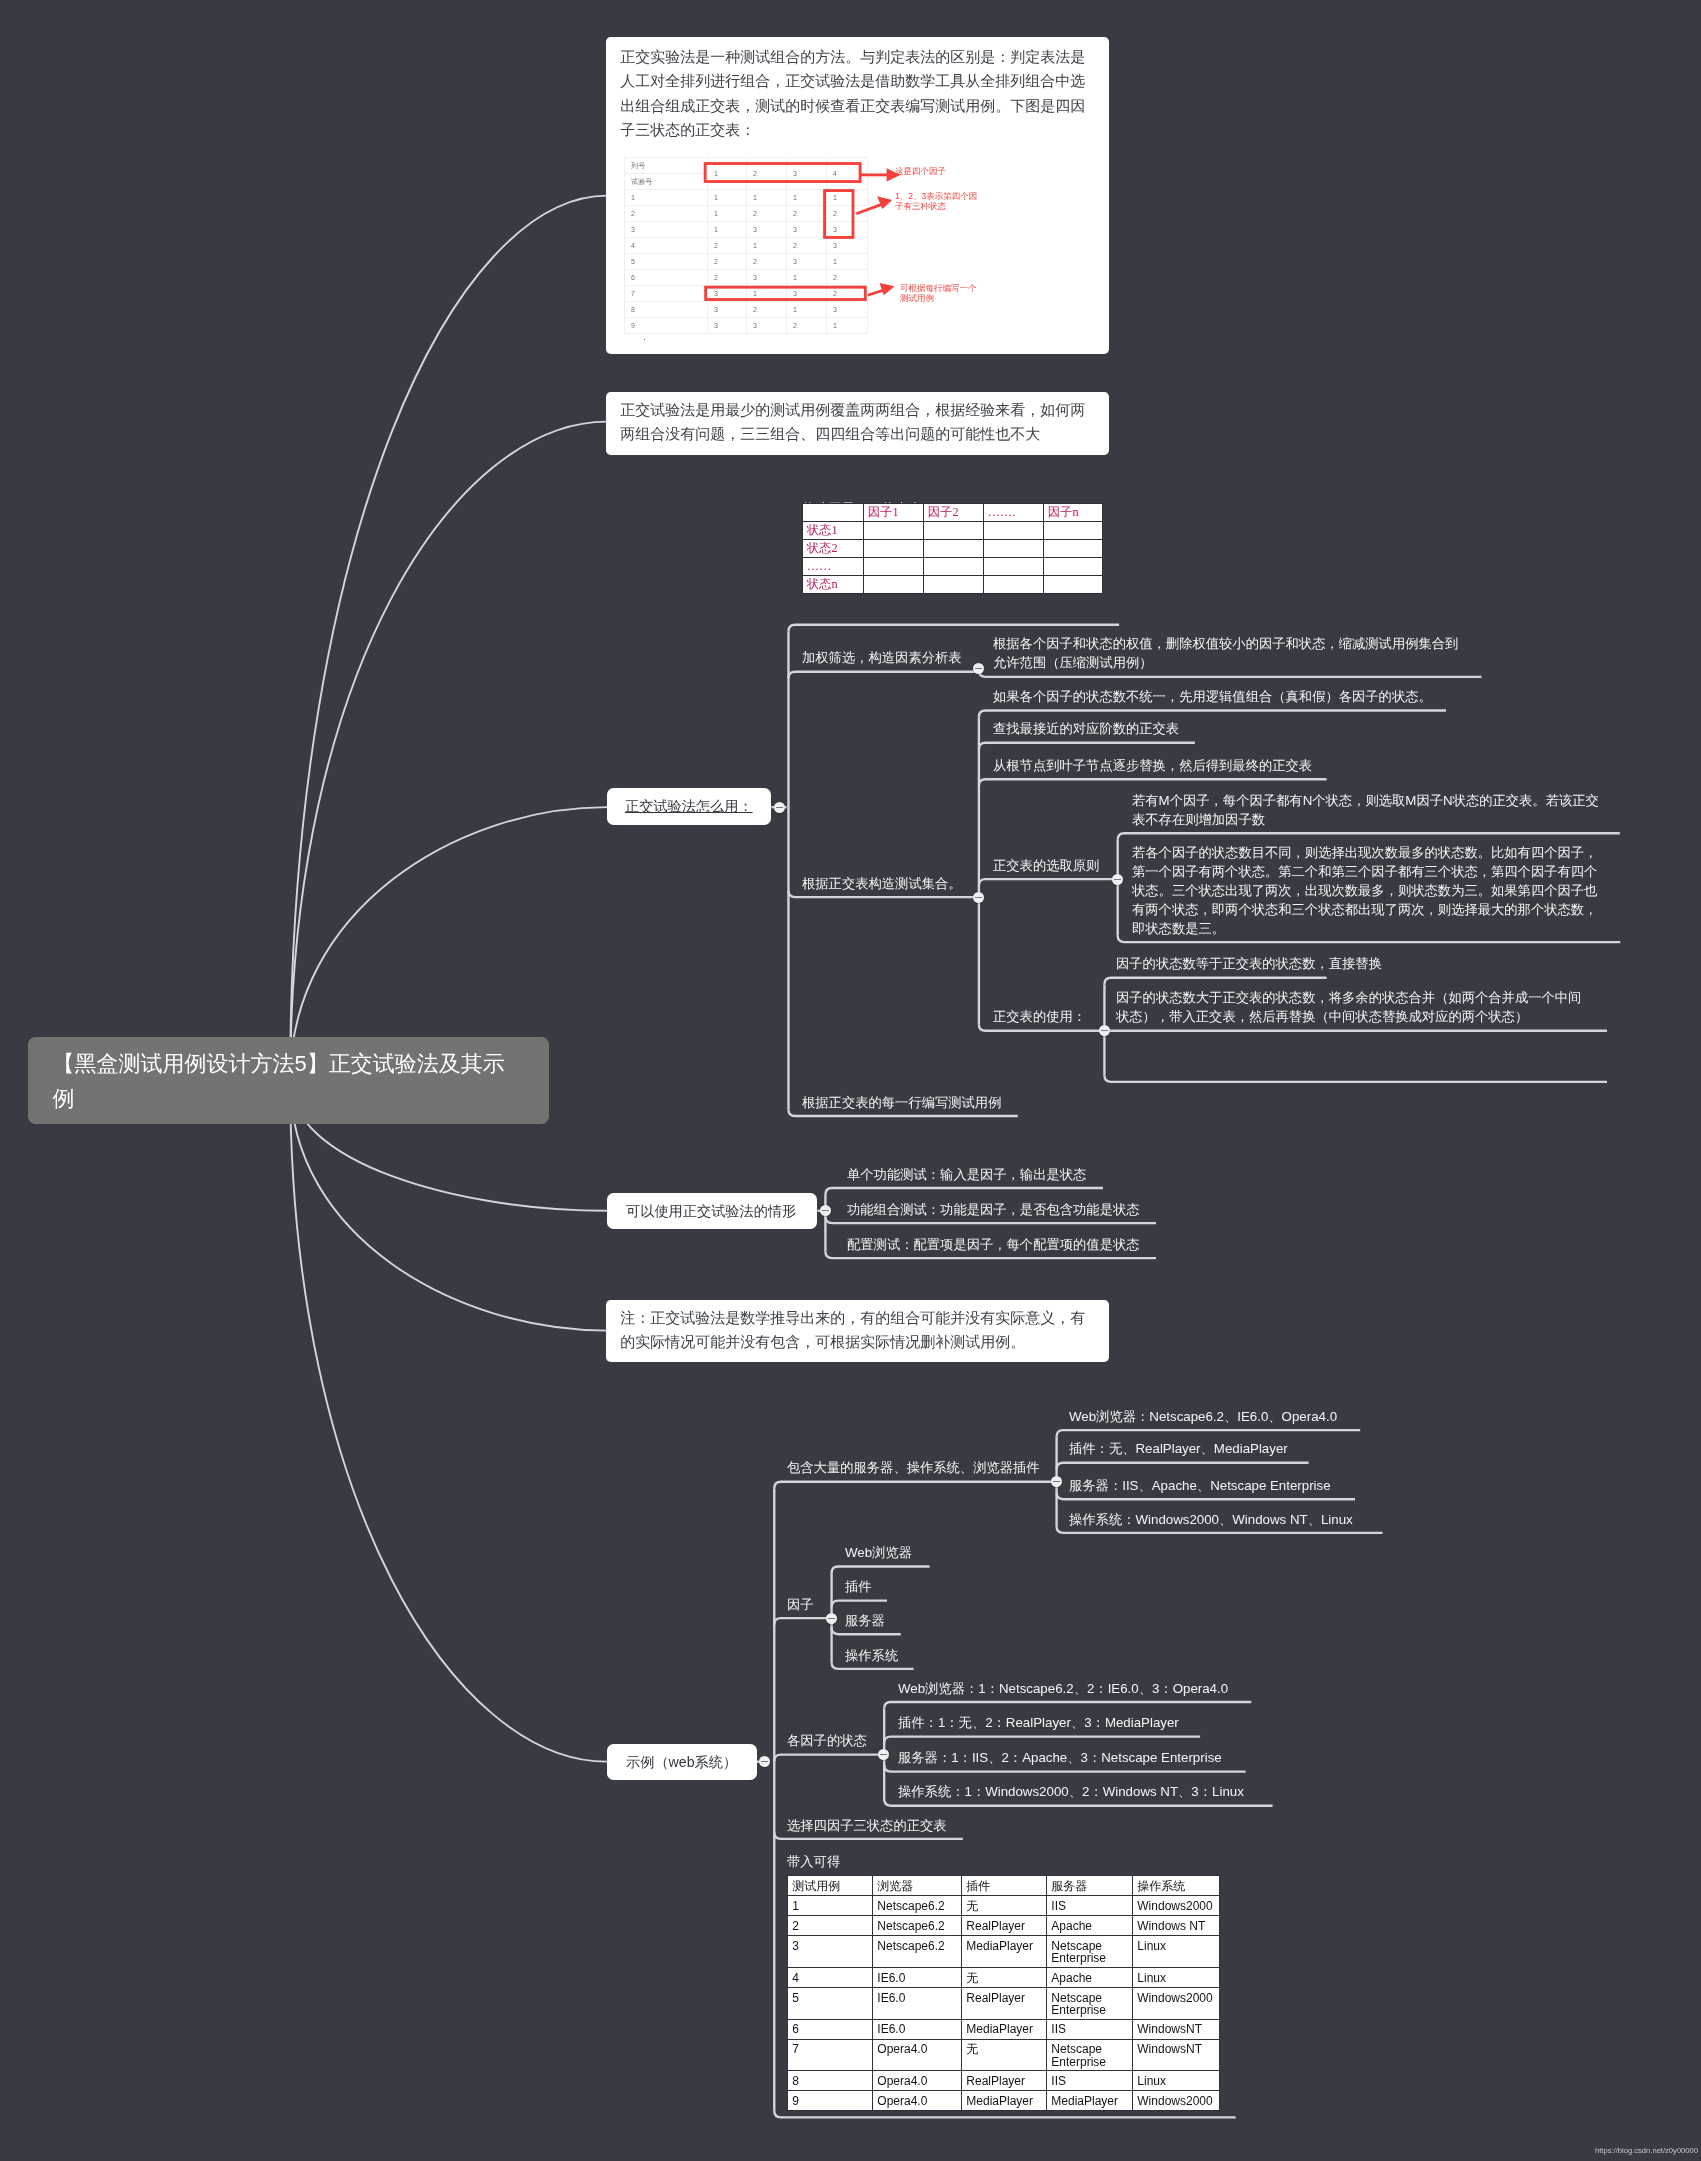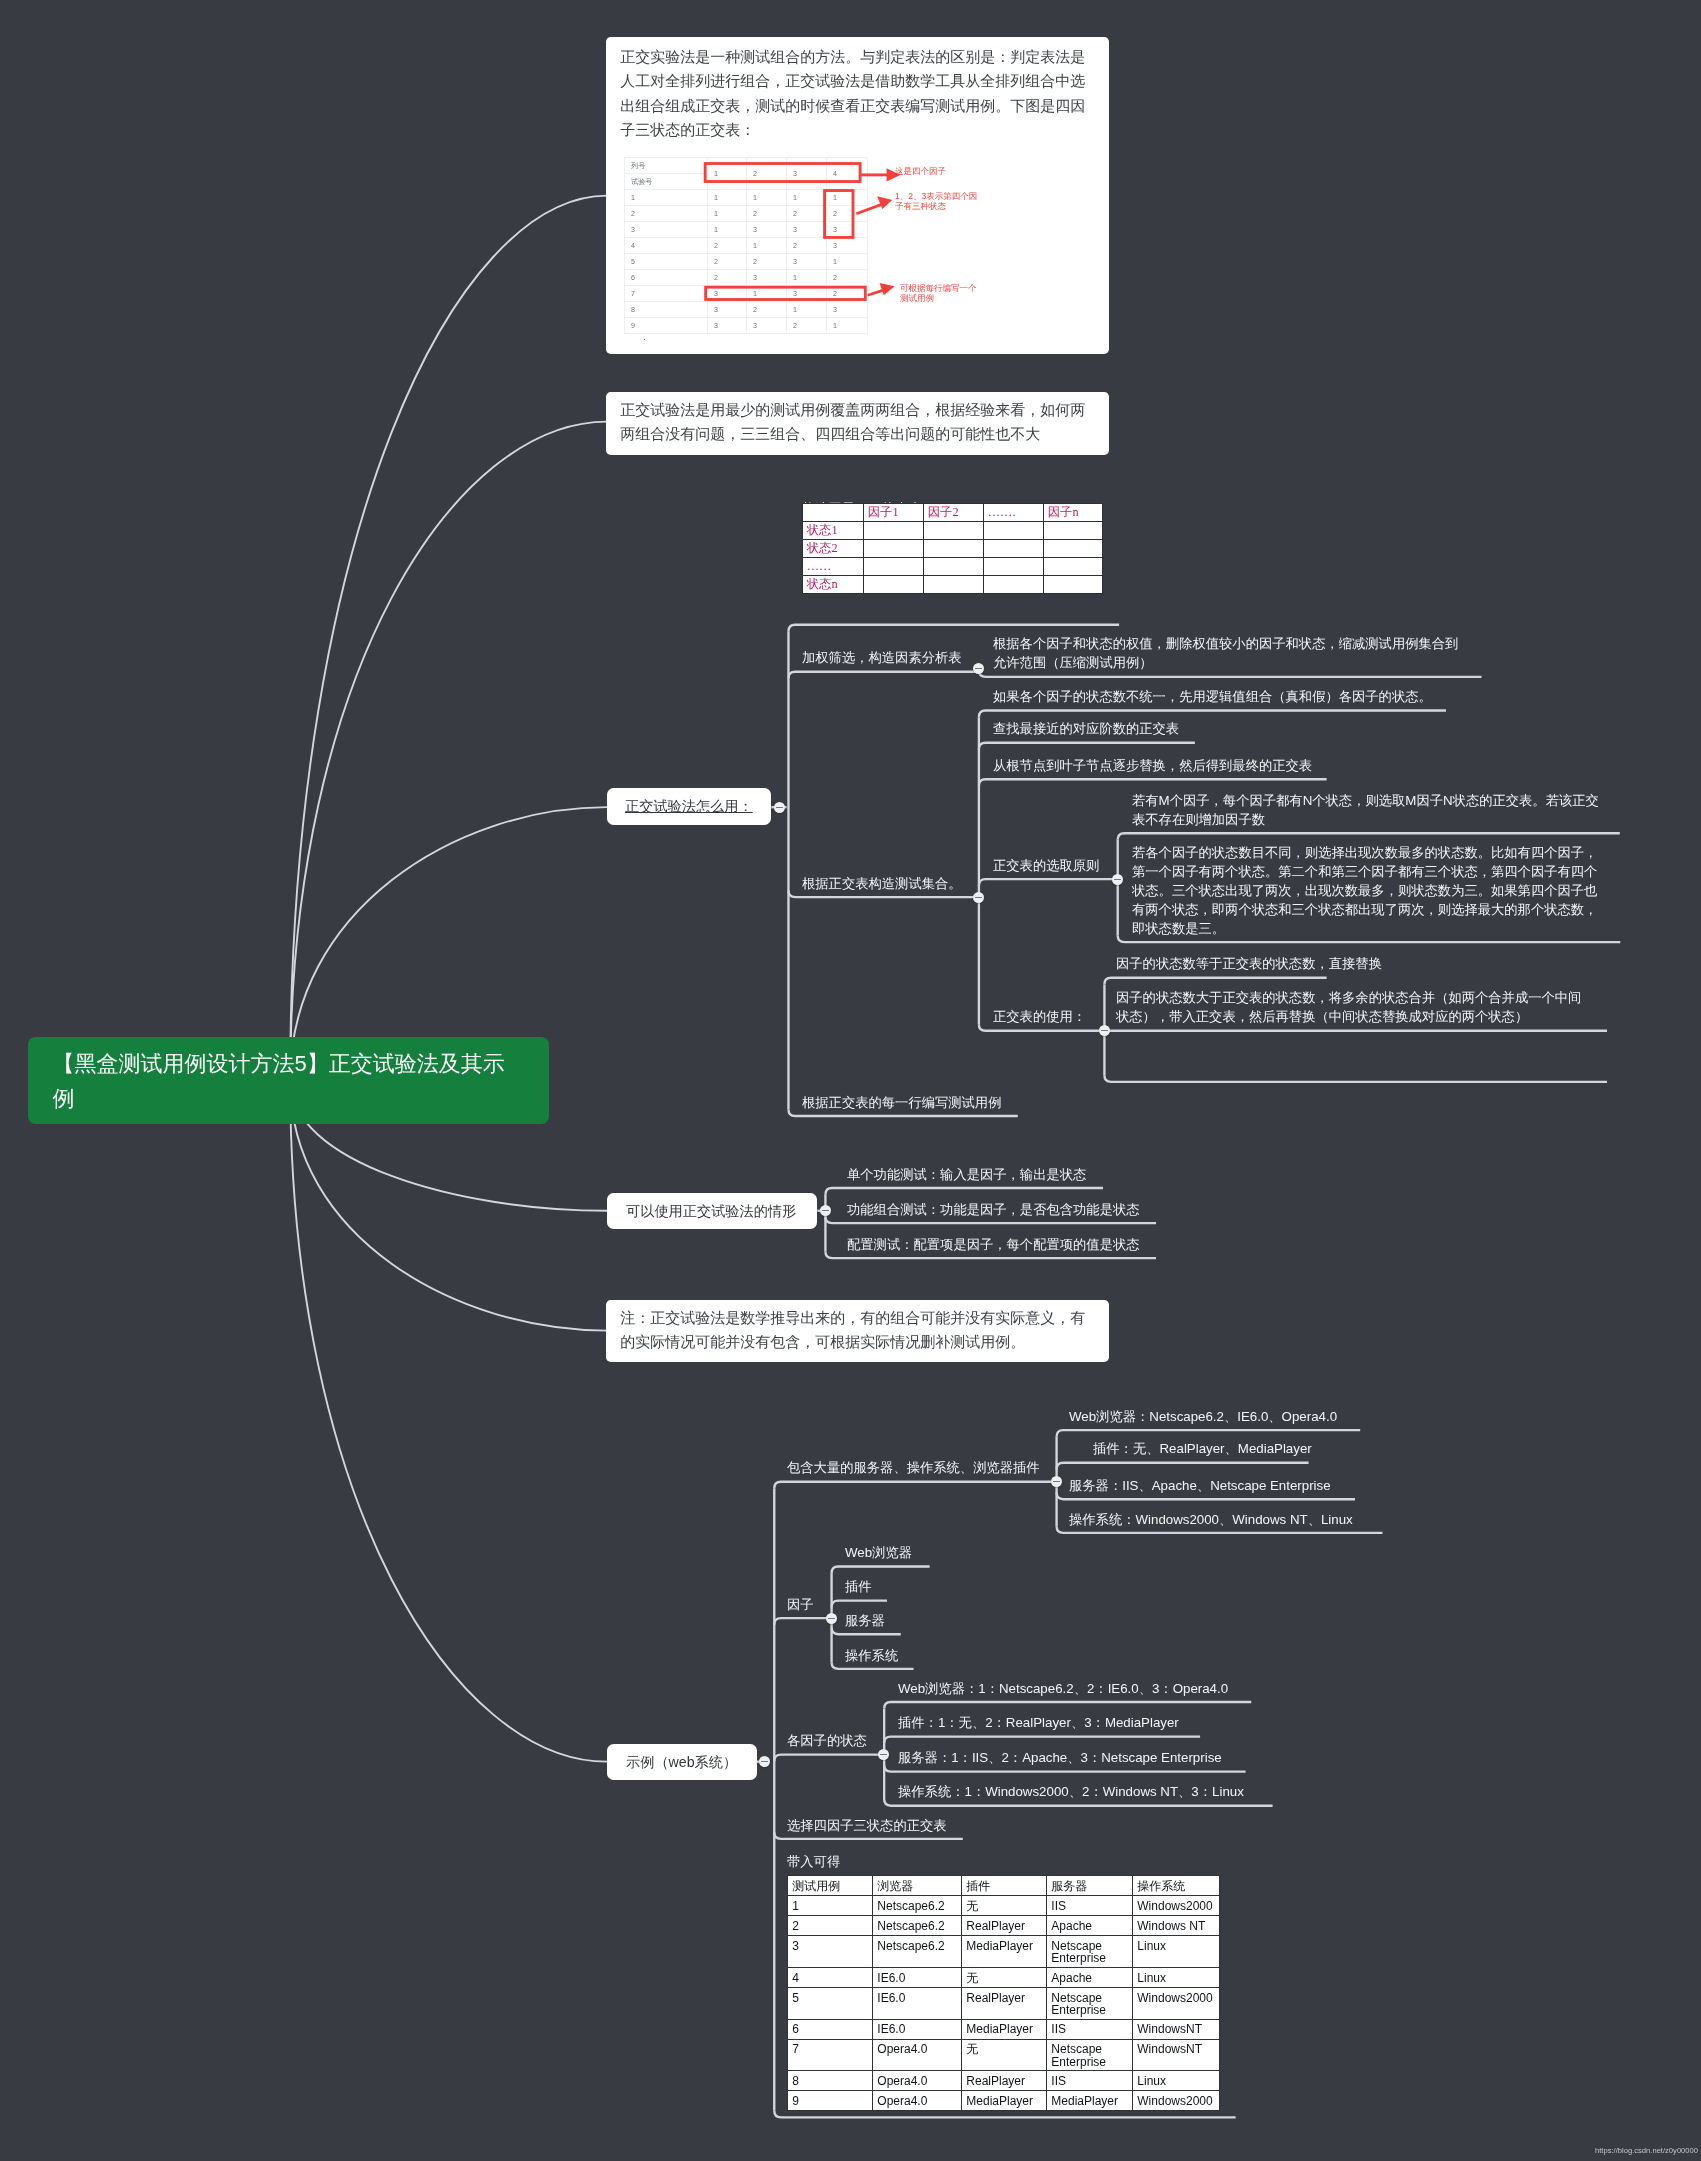--- a/index.html
+++ b/index.html
@@ -5,21 +5,21 @@
   html,body{margin:0;padding:0;}
   body{width:1702px;height:2161px;background:#383c42;
        font-family:"Liberation Sans",sans-serif;position:relative;overflow:hidden;}
   #stage{position:absolute;left:0;top:0;width:1702px;height:2161px;}
   svg#links{position:absolute;left:0;top:0;width:1702px;height:2161px;}
 
   
   .box{position:absolute;background:#ffffff;border-radius:6.6px;color:#32373d;
        display:flex;align-items:center;box-sizing:border-box;}
   .box span{display:block;}
-  .root-box{background:#15803d;color:#ffffff;border-radius:7.6px;}
+  .root-box{background:#737373;color:#ffffff;border-radius:7.6px;}
 
   
   .tnode{position:absolute;color:#f4f5f7;white-space:pre-wrap;}
 
   
   .toggle{position:absolute;width:11.4px;height:11.4px;border-radius:50%;
           background:#eef0f2;box-shadow:0 0.5px 1.4px rgba(0,0,0,.4);}
   .toggle::after{content:"";position:absolute;left:2.4px;top:5px;width:6.6px;height:1.4px;
           background:#717a86;border-radius:0.2px;}
 
@@ -264,21 +264,21 @@
 <div class="tnode" style="left:847px;top:1165px;font-size:13.3px;line-height:19px;">单个功能测试：输入是因子，输出是状态</div>
 <div class="tnode" style="left:847px;top:1200px;font-size:13.3px;line-height:19px;">功能组合测试：功能是因子，是否包含功能是状态</div>
 <div class="tnode" style="left:847px;top:1235px;font-size:13.3px;line-height:19px;">配置测试：配置项是因子，每个配置项的值是状态</div>
 <div class="box" style="left:607px;top:1744px;width:150px;height:36px;padding:0 19px;font-size:14.2px;">
       <span>示例（web系统）</span>
     </div>
 <div class="toggle" style="left:759px;top:1756px"></div>
 <div class="tnode" style="left:787px;top:1458px;font-size:13.3px;line-height:19px;">包含大量的服务器、操作系统、浏览器插件</div>
 <div class="toggle" style="left:1051px;top:1476px"></div>
 <div class="tnode" style="left:1069px;top:1407px;font-size:13.3px;line-height:19px;">Web浏览器：Netscape6.2、IE6.0、Opera4.0</div>
-<div class="tnode" style="left:1069px;top:1439px;font-size:13.3px;line-height:19px;margin-left:24px;">插件：无、RealPlayer、MediaPlayer</div>
+<div class="tnode" style="left:1069px;top:1439px;font-size:13.3px;line-height:19px;">插件：无、RealPlayer、MediaPlayer</div>
 <div class="tnode" style="left:1069px;top:1476px;font-size:13.3px;line-height:19px;">服务器：IIS、Apache、Netscape Enterprise</div>
 <div class="tnode" style="left:1069px;top:1510px;font-size:13.3px;line-height:19px;">操作系统：Windows2000、Windows NT、Linux</div>
 <div class="tnode" style="left:787px;top:1595px;font-size:13.3px;line-height:19px;">因子</div>
 <div class="toggle" style="left:826px;top:1613px"></div>
 <div class="tnode" style="left:845px;top:1543px;font-size:13.3px;line-height:19px;">Web浏览器</div>
 <div class="tnode" style="left:845px;top:1577px;font-size:13.3px;line-height:19px;">插件</div>
 <div class="tnode" style="left:845px;top:1611px;font-size:13.3px;line-height:19px;">服务器</div>
 <div class="tnode" style="left:845px;top:1646px;font-size:13.3px;line-height:19px;">操作系统</div>
 <div class="tnode" style="left:787px;top:1731px;font-size:13.3px;line-height:19px;">各因子的状态</div>
 <div class="toggle" style="left:878px;top:1749px"></div>

